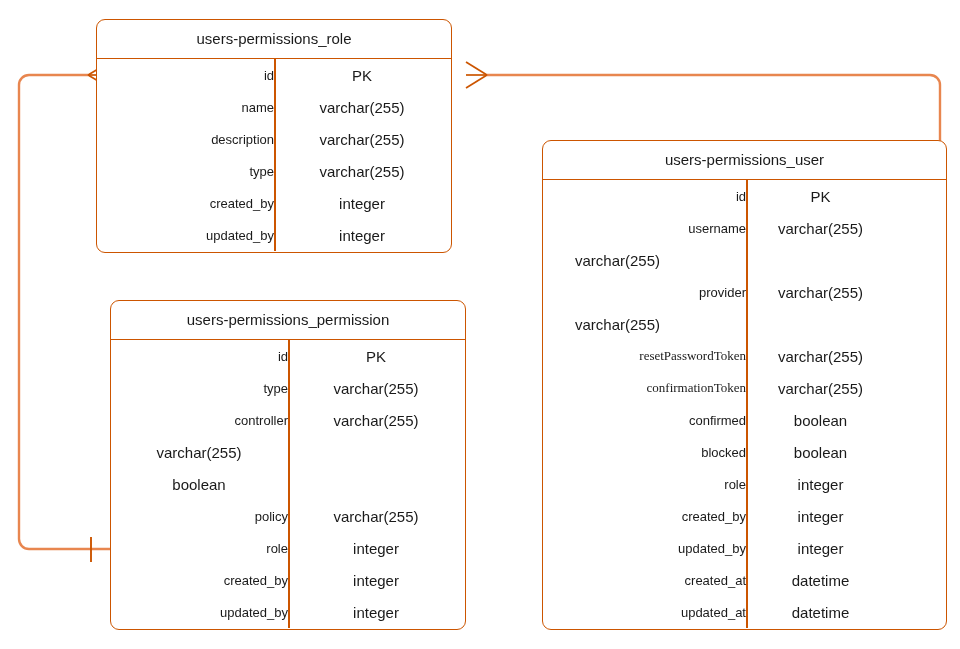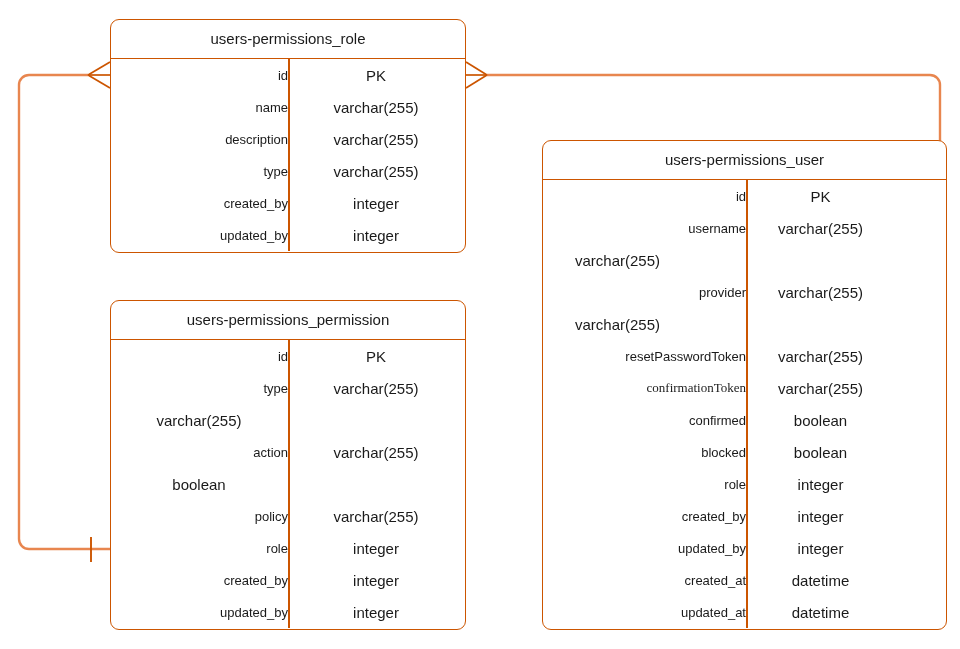--- a/index.html
+++ b/index.html
@@ -100,21 +100,21 @@
       <g>
         <line x1="487" y1="75" x2="466" y2="75" stroke="#cc5500" stroke-width="1.7"></line>
         <line x1="487" y1="75" x2="466" y2="62" stroke="#cc5500" stroke-width="1.7"></line>
         <line x1="487" y1="75" x2="466" y2="88" stroke="#cc5500" stroke-width="1.7"></line>
       </g>
 
       <line x1="886" y1="471" x2="886" y2="496" stroke="#cc5500" stroke-width="1.9"></line>
     </g>
   </svg>
 
-  <div class="entity" id="entity-role" style="left: 110px; top: 19px; width: 356px; height: 234px;">
+  <div class="entity" id="entity-role" style="left: 96px; top: 19px; width: 356px; height: 234px;">
     <div class="entity-title">users-permissions_role</div>
     <div class="entity-body">
       <div class="col-divider" style="left: 177px;"></div>
     <div class="field-row">
           <div class="field-name" style="width: 177px;">id</div>
           <div class="field-type" style="width: 176px;">PK</div>
         </div>
         <div class="field-row">
           <div class="field-name" style="width: 177px;">name</div>
           <div class="field-type" style="width: 176px;">varchar(255)</div>
@@ -144,24 +144,24 @@
       <div class="col-divider" style="left: 177px;"></div>
     <div class="field-row">
           <div class="field-name" style="width: 177px;">id</div>
           <div class="field-type" style="width: 176px;">PK</div>
         </div>
         <div class="field-row">
           <div class="field-name" style="width: 177px;">type</div>
           <div class="field-type" style="width: 176px;">varchar(255)</div>
         </div>
         <div class="field-row">
-          <div class="field-type" style="width: 176px;">varchar(255)</div>
-        </div>
-        <div class="field-row">
-          <div class="field-name" style="width: 177px;">action</div>
+          <div class="field-name" style="width: 177px;">controller</div>
+          <div class="field-type" style="width: 176px;">varchar(255)</div>
+        </div>
+        <div class="field-row">
           <div class="field-type" style="width: 176px;">varchar(255)</div>
         </div>
         <div class="field-row">
           <div class="field-type" style="width: 176px;">boolean</div>
         </div>
         <div class="field-row">
           <div class="field-name" style="width: 177px;">policy</div>
           <div class="field-type" style="width: 176px;">varchar(255)</div>
         </div>
         <div class="field-row">
@@ -195,21 +195,21 @@
           <div class="field-type" style="width: 149px;">varchar(255)</div>
         </div>
         <div class="field-row">
           <div class="field-name" style="width: 203px;">provider</div>
           <div class="field-type" style="width: 149px;">varchar(255)</div>
         </div>
         <div class="field-row">
           <div class="field-type" style="width: 149px;">varchar(255)</div>
         </div>
         <div class="field-row">
-          <div class="field-name" style="width: 203px;">resetPasswordToken</div>
+          <div class="field-name" style="width: 203px; font-family: Liberation Serif, serif;">resetPasswordToken</div>
           <div class="field-type" style="width: 149px;">varchar(255)</div>
         </div>
         <div class="field-row">
           <div class="field-name" style="width: 203px; font-family: Liberation Serif, serif;">confirmationToken</div>
           <div class="field-type" style="width: 149px;">varchar(255)</div>
         </div>
         <div class="field-row">
           <div class="field-name" style="width: 203px;">confirmed</div>
           <div class="field-type" style="width: 149px;">boolean</div>
         </div>

